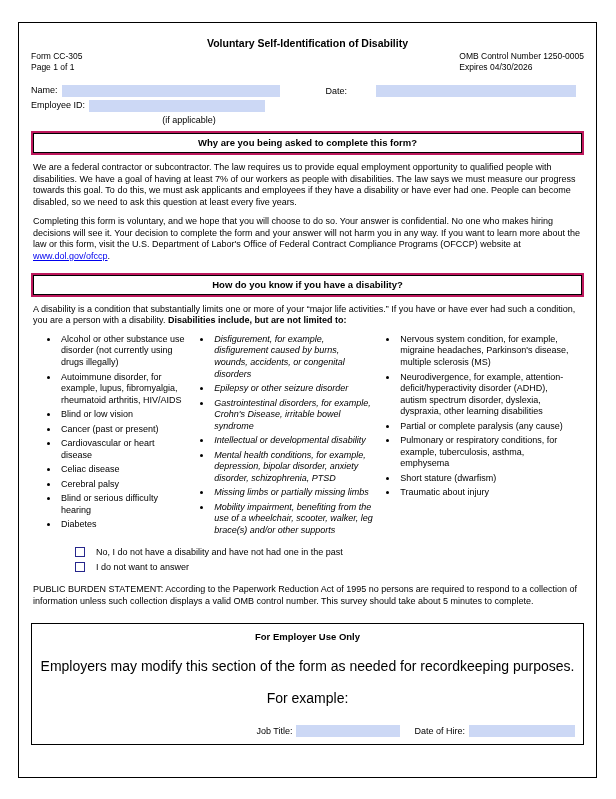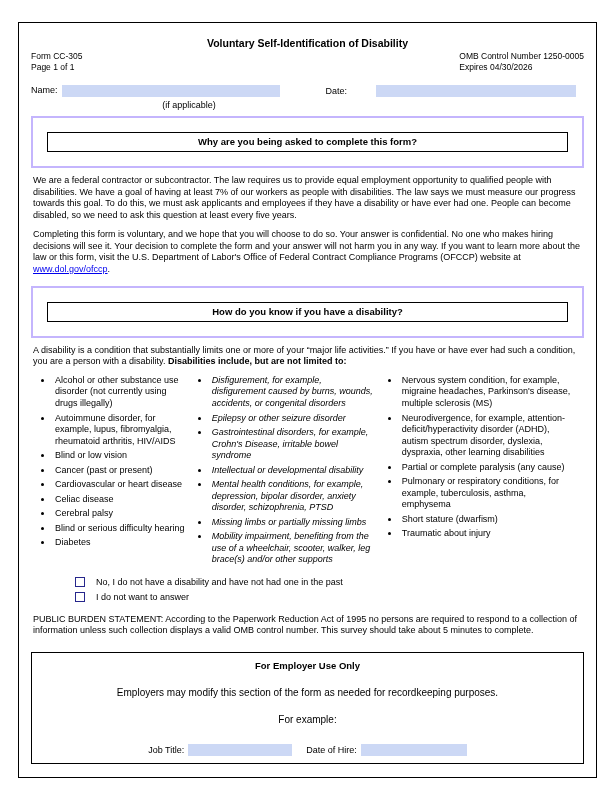--- a/index.html
+++ b/index.html
@@ -23,47 +23,47 @@
   .field {
     background: #ccd8f5; border: none; outline: none; height: 12px;
     box-sizing: border-box; font-family: inherit; font-size: 9px; padding: 0 2px;
   }
   .f-name { width: 218px; }
   .f-date { width: 200px; }
   .f-emp  { width: 176px; }
   .date-group { margin-left: 46px; display: flex; align-items: center; gap: 25px; }
   .if-applicable { font-size: 9px; text-align: center; width: 180px; margin-left: 68px; margin-top: 1px; }
 
-  .hdrbox { border: 2px solid #c4b5fd; padding: 14px; margin: 6px 0 0; }
+  .hdrbox { border: 2px solid #be185d; padding: 0; margin: 6px 0 0; }
   .hdrbox-inner { border: 1px solid #000; text-align: center; font-weight: bold; font-size: 9.5px; padding: 3px 0 4px; }
 
   .para { font-size: 9px; line-height: 1.3; margin: 7px 2px 0; }
   .para a { color: #0000ee; text-decoration: underline; }
   .b { font-weight: bold; }
 
-  .cols { display: flex; margin: 5px 9px 0; font-size: 9px; line-height: 1.28; }
+  .cols { display: flex; margin: 5px 15px 0; font-size: 9px; line-height: 1.28; }
   .col ul { margin: 2px 0 0; padding-left: 13px; }
   .col li { margin-bottom: 3px; padding-left: 2px; }
   .col1 { width: 163px; margin-right: 12px; }
   .col2 { width: 203px; margin-right: 10px; font-style: italic; }
   .col3 { width: 212px; }
 
   .chk-list { margin: 8px 0 0 44px; font-size: 9px; }
   .chk-row { display: flex; align-items: center; margin-bottom: 5px; }
   .chk {
     width: 8px; height: 8px; border: 1px solid #26268c; background: #fff;
     display: inline-block; margin-right: 11px; flex: 0 0 auto;
   }
 
   .employer-box {
     border: 1px solid #000; margin-top: 15px; padding: 5px 8px 7px; text-align: center;
   }
   .employer-title { font-weight: bold; font-size: 9.5px; margin: 2px 0 8px; }
-  .employer-line { font-size: 10px; margin-bottom: 2px; margin-top: 16px; }
-  .employer-row { display: flex; justify-content: center; align-items: center; font-size: 9px; margin-top: 19px; }
+  .employer-line { font-size: 14px; margin-bottom: 2px; margin-top: 16px; }
+  .employer-row { display: flex; justify-content: flex-end; align-items: center; font-size: 9px; margin-top: 19px; }
   .f-job { width: 104px; }
   .f-hire { width: 106px; }
   .hire-label { margin-left: 14px; }
 </style>
 </head>
 <body>
 
 <div class="page">
 
   <div class="title">Voluntary Self-Identification of Disability</div>
@@ -80,20 +80,24 @@
   </div>
 
   <div class="field-area">
     <div class="frow">
       <span class="flabel">Name:</span>
       <input class="field f-name" type="text" style="">
       <span class="date-group">
         <span class="flabel">Date:</span>
         <input class="field f-date" type="text" style="">
       </span>
+    </div>
+    <div class="frow">
+      <span class="flabel">Employee ID:</span>
+      <input class="field f-emp" type="text" style="">
     </div>
     <div class="if-applicable">(if applicable)</div>
   </div>
 
   <div class="hdrbox">
     <div class="hdrbox-inner">Why are you being asked to complete this form?</div>
   </div>
 
   <p class="para">We are a federal contractor or subcontractor. The law requires us to provide equal employment opportunity to qualified people with disabilities. We have a goal of having at least 7% of our workers as people with disabilities. The law says we must measure our progress towards this goal. To do this, we must ask applicants and employees if they have a disability or have ever had one. People can become disabled, so we need to ask this question at least every five years.</p>
   <p class="para"><span>Completing this form is voluntary, and we hope that you will choose to do so. Your answer is confidential. No one who makes hiring decisions will see it. Your decision to complete the form and your answer will not harm you in any way. If you want to learn more about the law or this form, visit the U.S. Department of Labor's Office of Federal Contract Compliance Programs (OFCCP) website at </span><a href="#">www.dol.gov/ofccp</a><span>.</span></p>

